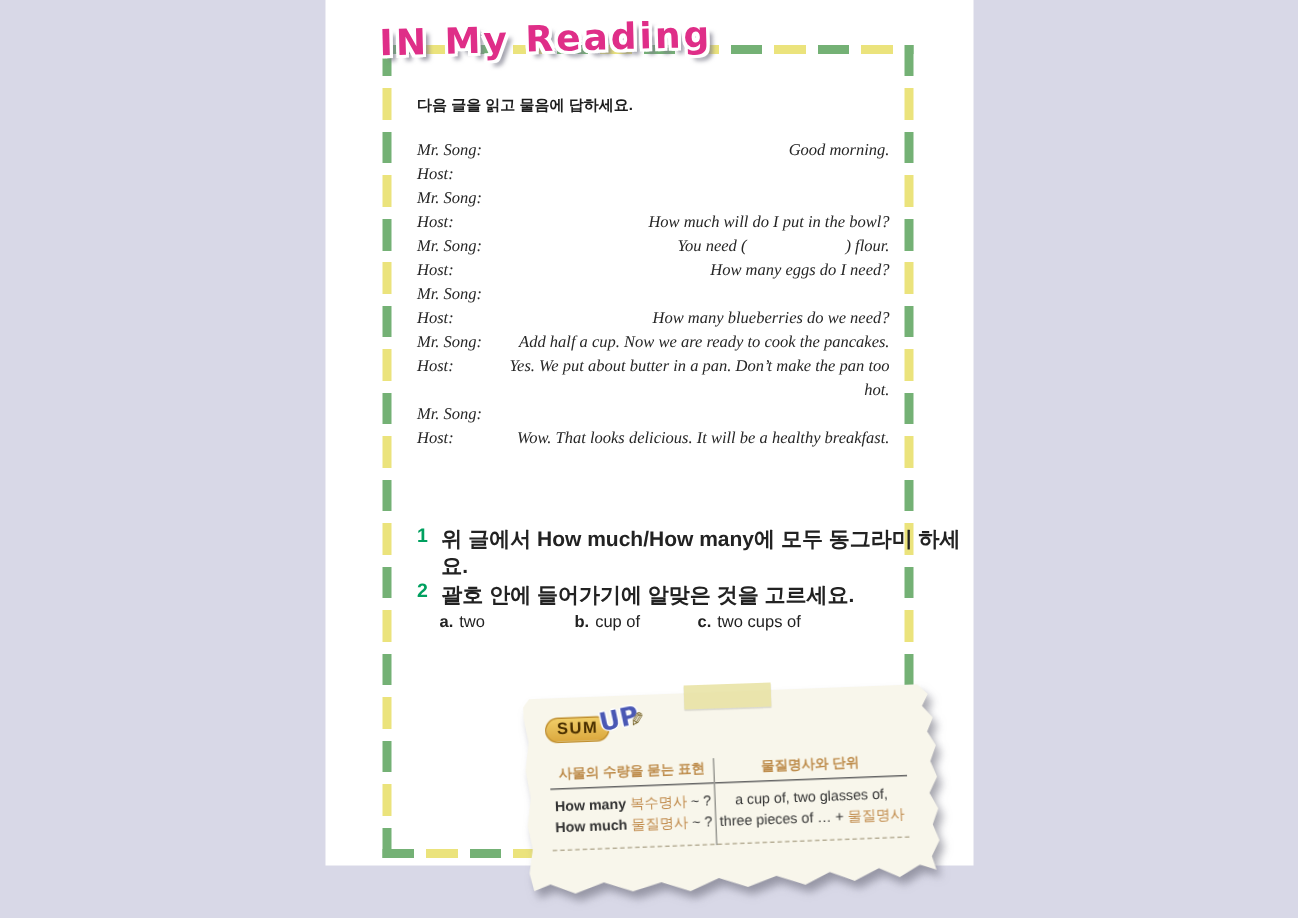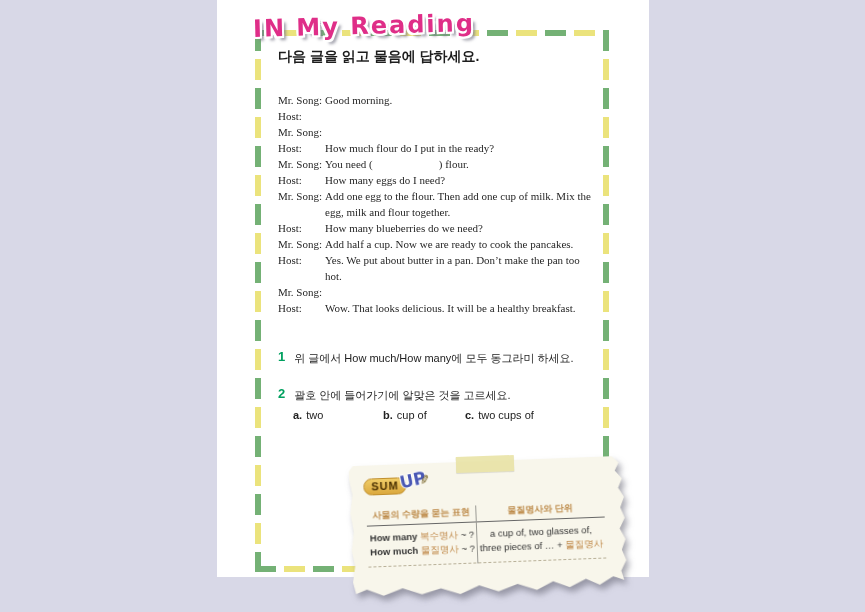--- a/index.html
+++ b/index.html
@@ -19,31 +19,31 @@
   .title{
     position:absolute;left:36px;top:12px;
     font-family:"DejaVu Sans",sans-serif;font-weight:bold;font-size:24px;
     color:#df2e88;letter-spacing:2px;transform:rotate(-1.5deg);
     text-shadow:
       -2px -2px 0 #fff,2px -2px 0 #fff,-2px 2px 0 #fff,2px 2px 0 #fff,
       -2px 0 0 #fff,2px 0 0 #fff,0 -2px 0 #fff,0 2px 0 #fff,
       4px 4px 3px rgba(125,125,140,.75);
     white-space:nowrap;
   }
-  .instruction{position:absolute;left:61px;top:48px;font-size:14px;font-weight:600;color:#1d1d1d;}
+  .instruction{position:absolute;left:61px;top:63px;font-size:10px;font-weight:600;color:#1d1d1d;}
   .dialogue{position:absolute;left:61px;top:92px;width:322px;
     font-family:"Liberation Serif",serif;font-size:11px;line-height:16px;color:#262626;}
-  .d-row{display:flex;}
+  .d-row{display:flex;font-style:italic;}
   .d-speaker{width:47px;flex:none;}
-  .d-text{width:268px;}
+  .d-text{width:268px;text-align:right;}
   .q{position:absolute;display:flex;gap:9px;align-items:flex-start;}
   .q1{left:61px;top:350px;}
   .q2{left:61px;top:387px;}
   .q-num{color:#00a05f;font-weight:bold;font-size:13px;line-height:14px;}
-  .q-text{font-size:11px;font-weight:400;color:#222;padding-top:1px;}
+  .q-text{font-size:14px;font-weight:700;color:#222;padding-top:1px;}
   .options{position:absolute;left:76px;top:409px;display:flex;font-size:11px;color:#222;}
   .option{display:flex;gap:4px;}
   .opt-a{width:90px;}
   .opt-b{width:82px;}
   .opt-label{font-weight:bold;}
   
   .note-wrap{position:absolute;left:351px;top:461px;width:274px;height:132px;
     transform:rotate(-2.2deg);filter:drop-shadow(3px 5px 3px rgba(96,96,112,.55));}
   .note-paper{position:relative;width:100%;height:100%;background:#f8f6eb;
     clip-path:polygon(0 4%,1.5% 0,96% 0,98.5% 5%,97% 11%,99.5% 17%,98% 24%,100% 31%,98.5% 39%,100% 47%,98% 55%,100% 63%,98.5% 71%,100% 79%,98% 87%,99% 94%,95% 91%,90% 97%,85% 92%,79% 98%,73% 93%,67% 99%,60% 94%,53% 99%,46% 94%,39% 100%,32% 95%,25% 99%,18% 94%,11% 99%,5% 94%,1% 97%,0 88%,1% 76%,0 64%,1% 50%,0 36%,1% 22%,0 10%);}
@@ -85,33 +85,32 @@
       <span class="d-text">Good morning.</span>
     </div>
     <div class="d-row">
       <span class="d-speaker">Host:</span>
     </div>
     <div class="d-row">
       <span class="d-speaker">Mr. Song:</span>
     </div>
     <div class="d-row">
       <span class="d-speaker">Host:</span>
-      <span class="d-text">How much flour do I put in the ready?</span>
+      <span class="d-text">How much will do I put in the bowl?</span>
     </div>
     <div class="d-row">
       <span class="d-speaker">Mr. Song:</span>
       <span class="d-text">You need (&nbsp;&nbsp;&nbsp;&nbsp;&nbsp;&nbsp;&nbsp;&nbsp;&nbsp;&nbsp;&nbsp;&nbsp;&nbsp;&nbsp;&nbsp;&nbsp;&nbsp;&nbsp;&nbsp;&nbsp;&nbsp;&nbsp;&nbsp;&nbsp;) flour.</span>
     </div>
     <div class="d-row">
       <span class="d-speaker">Host:</span>
       <span class="d-text">How many eggs do I need?</span>
     </div>
     <div class="d-row">
       <span class="d-speaker">Mr. Song:</span>
-      <span class="d-text">Add one egg to the flour. Then add one cup of milk. Mix the egg, milk and flour together.</span>
     </div>
     <div class="d-row">
       <span class="d-speaker">Host:</span>
       <span class="d-text">How many blueberries do we need?</span>
     </div>
     <div class="d-row">
       <span class="d-speaker">Mr. Song:</span>
       <span class="d-text">Add half a cup. Now we are ready to cook the pancakes.</span>
     </div>
     <div class="d-row">

